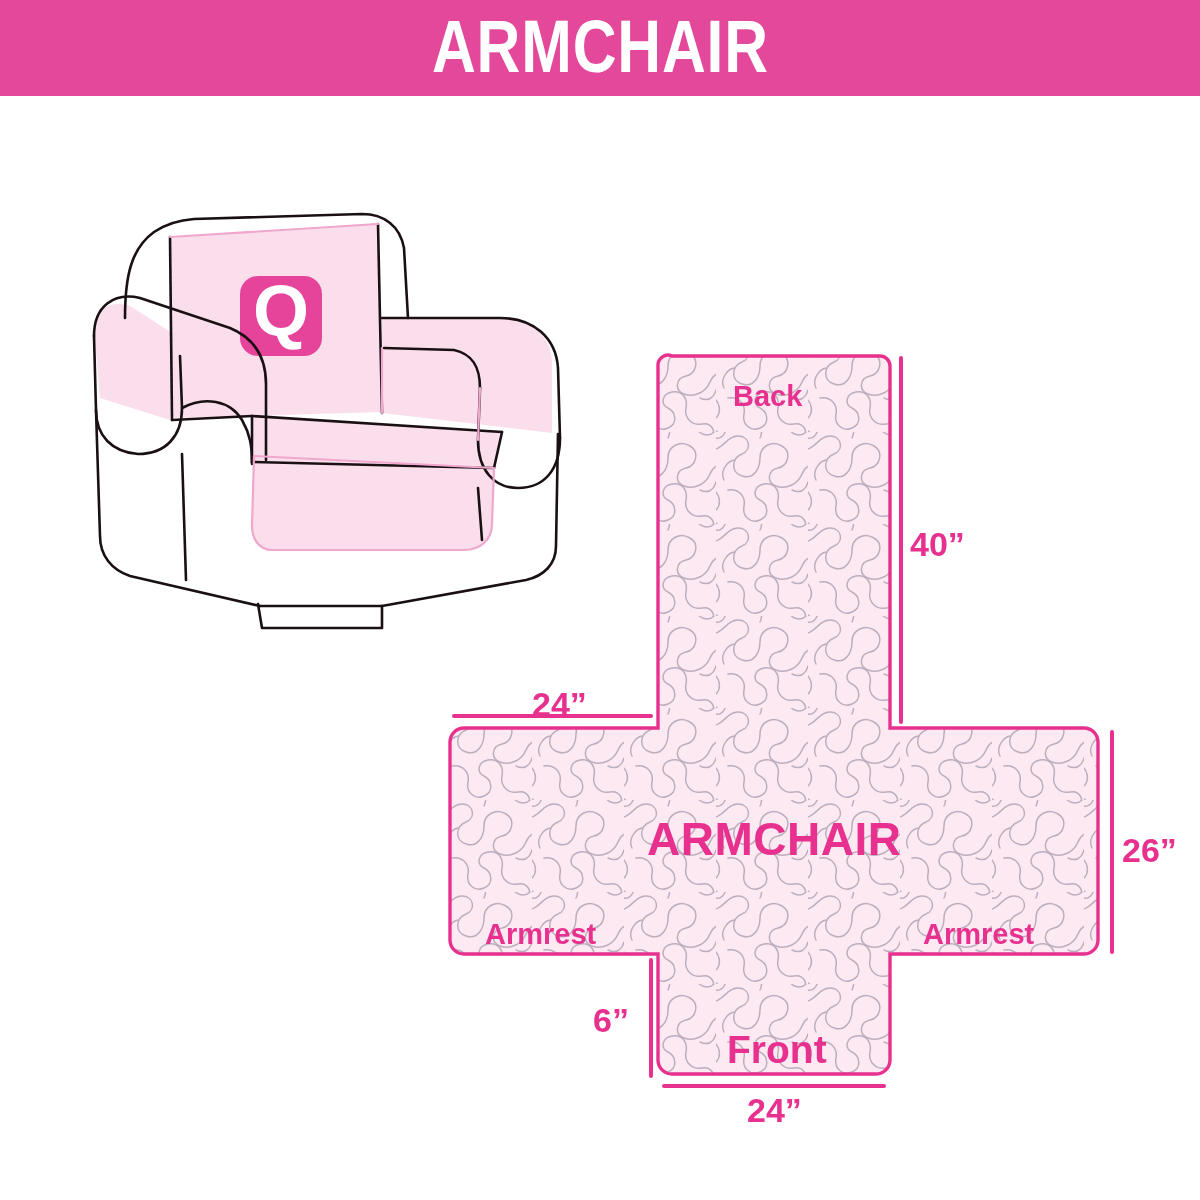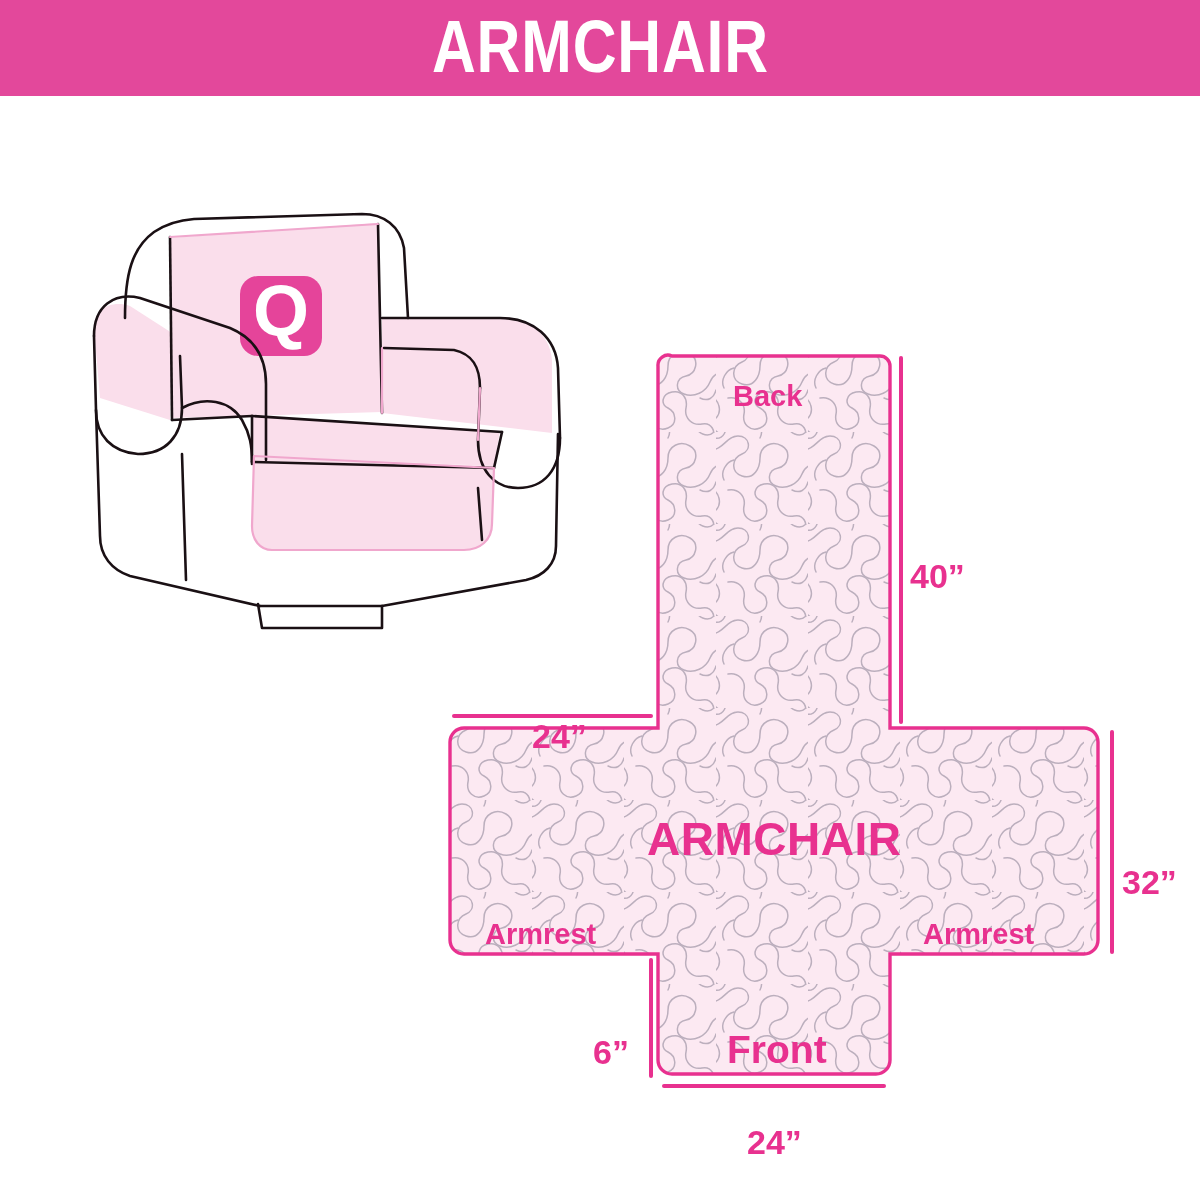--- a/index.html
+++ b/index.html
@@ -83,21 +83,20 @@
 
   .dim-label {
     position: absolute;
     color: #e8318f;
     font-family: "Liberation Sans", sans-serif;
     font-weight: bold;
     font-size: 34px;
     white-space: nowrap;
     line-height: 1;
     pointer-events: none;
-    margin-top: 32px;
   }
   .dim-40 { left: 910px; top: 527px; }
   .dim-23 { left: 1122px; top: 833px; }
   .dim-24-top { left: 532px; top: 687px; }
   .dim-24-bot { left: 747px; top: 1093px; }
   .dim-13 { left: 593px; top: 1003px; }
 </style>
 </head>
 <body>
 
@@ -260,21 +259,21 @@
   <div class="diagram-label lbl-armchair">ARMCHAIR</div>
 
   <div class="diagram-label lbl-armrest-l">Armrest</div>
 
   <div class="diagram-label lbl-armrest-r">Armrest</div>
 
   <div class="diagram-label lbl-front">Front</div>
 
   <div class="dim-label dim-40">40”</div>
 
-  <div class="dim-label dim-23">32”</div>
+  <div class="dim-label dim-23">26”</div>
 
   <div class="dim-label dim-24-top">24”</div>
 
   <div class="dim-label dim-24-bot">24”</div>
 
   <div class="dim-label dim-13">6”</div>
 
 </div>
 
 </body></html>

